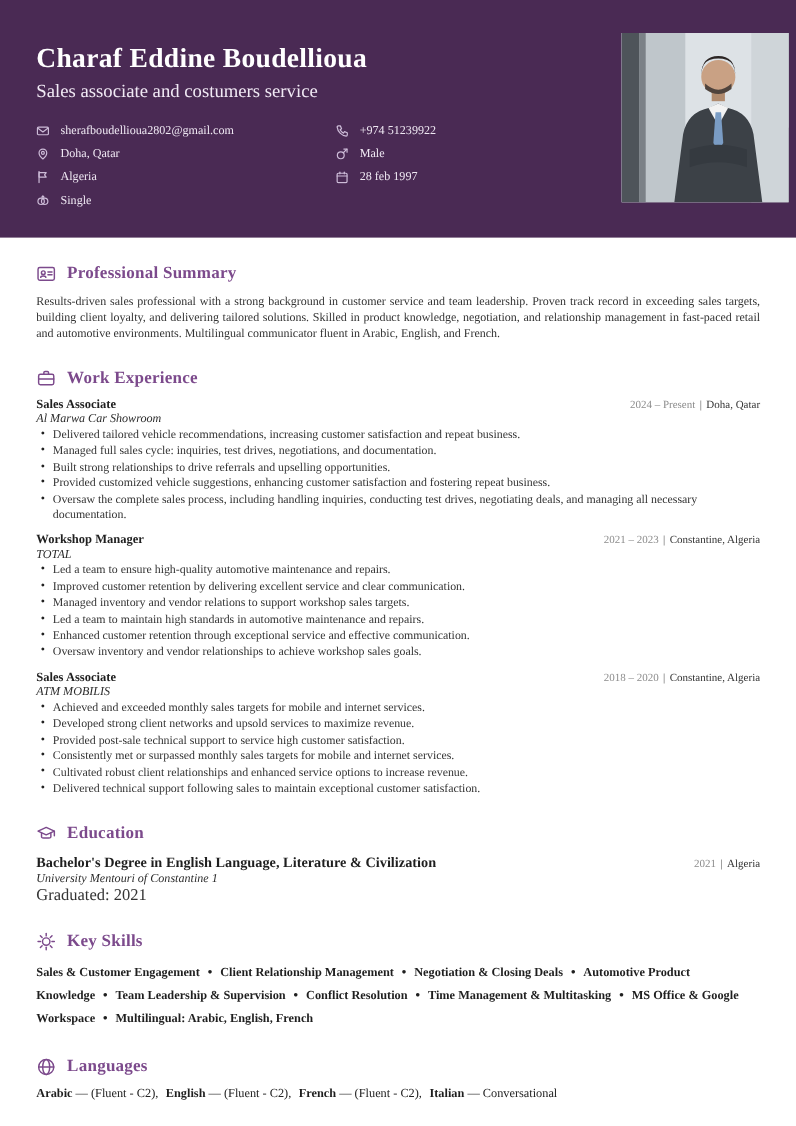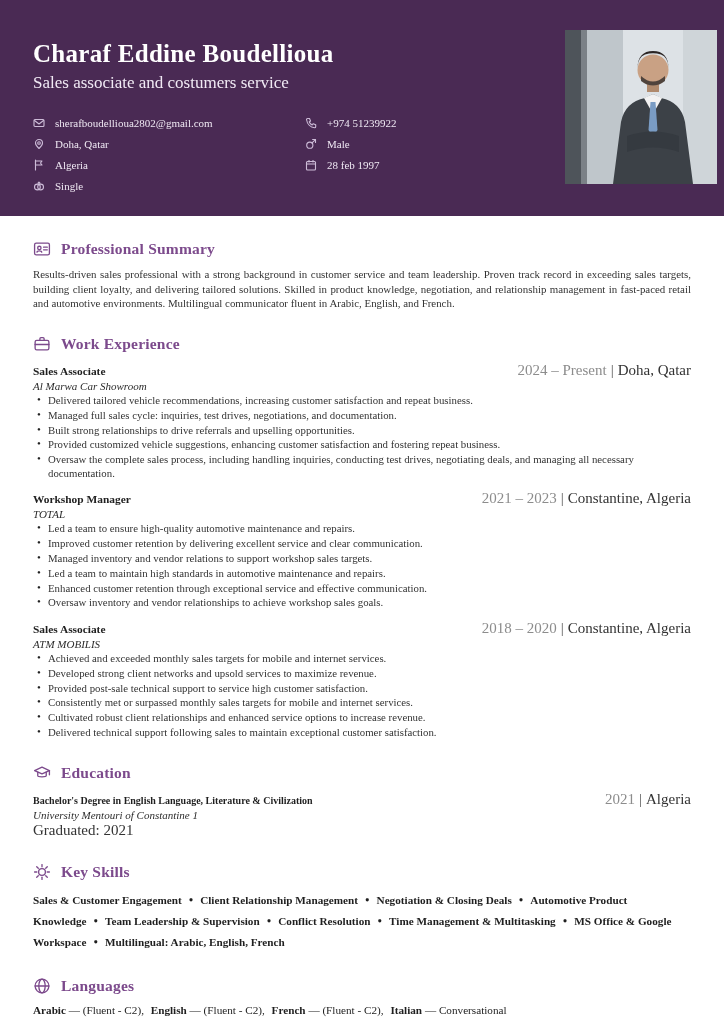--- a/index.html
+++ b/index.html
@@ -17,21 +17,21 @@
 
   
   .header{
     position:relative;background:var(--header_bg);color:#fff;
     padding:40px 33px 24px 33px;min-height:212px;
   }
   .name{font-size:25px;font-weight:700;letter-spacing:.3px;margin:0;color:#ffffff;}
   .subtitle{font-size:17px;margin:5px 0 0 0;color:#f1eaf5;font-weight:400;}
   .contact{display:grid;grid-template-columns:272px 1fr;margin-top:15px;max-width:520px;}
   .contact-col{display:flex;flex-direction:column;}
-  .contact-row{display:flex;align-items:flex-end;gap:10px;height:21px;font-size:11px;color:#efe8f3;}
+  .contact-row{display:flex;align-items:center;gap:10px;height:21px;font-size:11px;color:#efe8f3;}
   .cicon{width:12px;height:12px;flex:0 0 12px;color:#cdbcd8;display:inline-flex;}
   .cicon svg{width:12px;height:12px;stroke:currentColor;fill:none;stroke-width:1.1;stroke-linecap:round;stroke-linejoin:round;}
   .photo{
     position:absolute;top:30px;right:7px;width:152px;height:154px;
     overflow:hidden;background:#b9c0c6;
   }
   .photo svg{display:block;}
 
   
   .main{padding:0 33px 40px 33px;}
@@ -40,31 +40,31 @@
     font-size:15.5px;font-weight:700;margin:24px 0 9px 0;letter-spacing:.2px;
   }
   .sicon{width:18px;height:18px;flex:0 0 18px;display:inline-flex;color:var(--accent);}
   .sicon svg{width:18px;height:18px;stroke:currentColor;fill:none;stroke-width:1.25;stroke-linecap:round;stroke-linejoin:round;}
 
   .summary-text{margin:0;font-size:10.9px;line-height:1.34;text-align:justify;color:#333;}
 
   .job{margin-bottom:10px;}
   .row-head{display:flex;justify-content:space-between;align-items:baseline;}
   .job-title{font-weight:700;font-size:11.4px;color:#1f1f1f;}
-  .meta{font-size:15px;white-space:nowrap;}
+  .meta{font-size:10px;white-space:nowrap;}
   .meta .date{color:var(--date_color);}
   .meta .pipe{color:#555;margin:0 4px;}
   .meta .loc{color:#333;}
   .company{font-style:italic;font-size:11px;margin:1px 0 2px 0;color:#2c2c2c;}
   ul.bullets{margin:2px 0 0 0;padding-left:15px;list-style:none;}
   ul.bullets li{position:relative;font-size:10.8px;line-height:1.24;margin-bottom:1.5px;color:#333;}
   ul.bullets li::before{content:"•";position:absolute;left:-11px;top:-1px;font-size:11px;color:#222;}
 
   .degree-row{display:flex;justify-content:space-between;align-items:baseline;}
-  .degree{font-weight:700;font-size:10px;color:#1f1f1f;}
+  .degree{font-weight:700;font-size:13px;color:#1f1f1f;}
   .school{font-style:italic;font-size:11px;margin:1px 0 0 0;color:#2c2c2c;}
   .graduated{font-size:15px;margin:1px 0 0 0;color:#333;}
 
   .skills-text{margin:0;font-size:11.2px;font-weight:700;line-height:1.9;color:#1f1f1f;}
   .skills-text .sep{font-size:7.5px;margin:0 7px;vertical-align:2px;color:#1f1f1f;}
 
   .lang-text{margin:0;font-size:11.2px;color:#222;}
   .lang-text .lname{font-weight:700;color:#1f1f1f;}
   .lang-text .ldetail{margin-right:4px;}
 </style>

